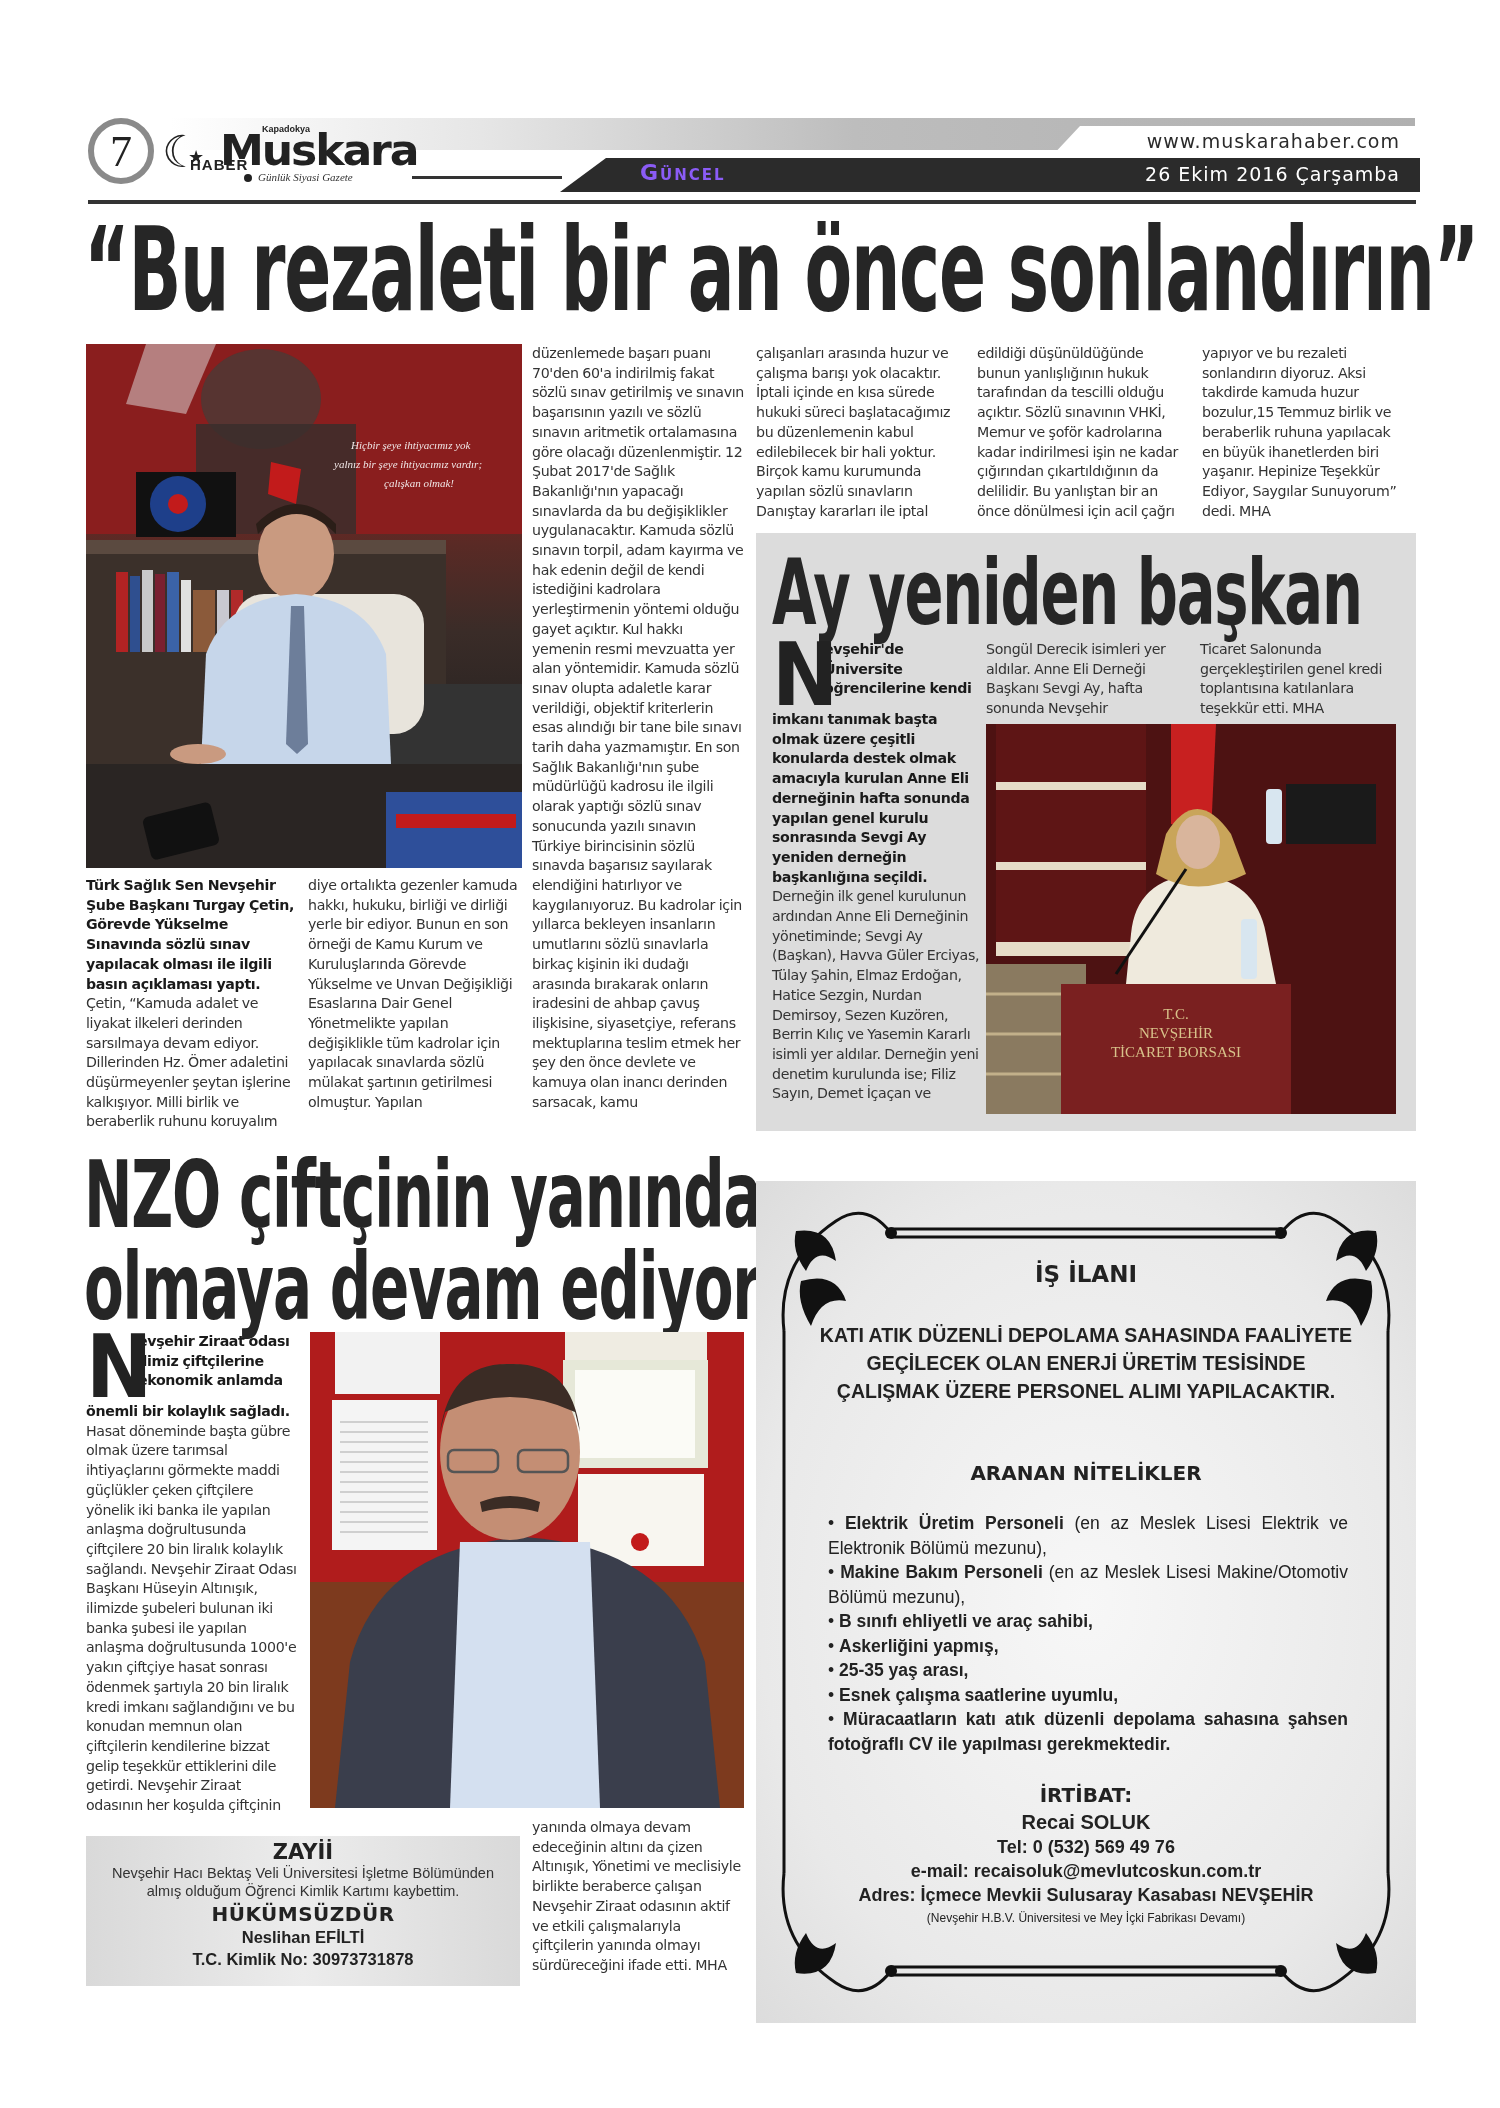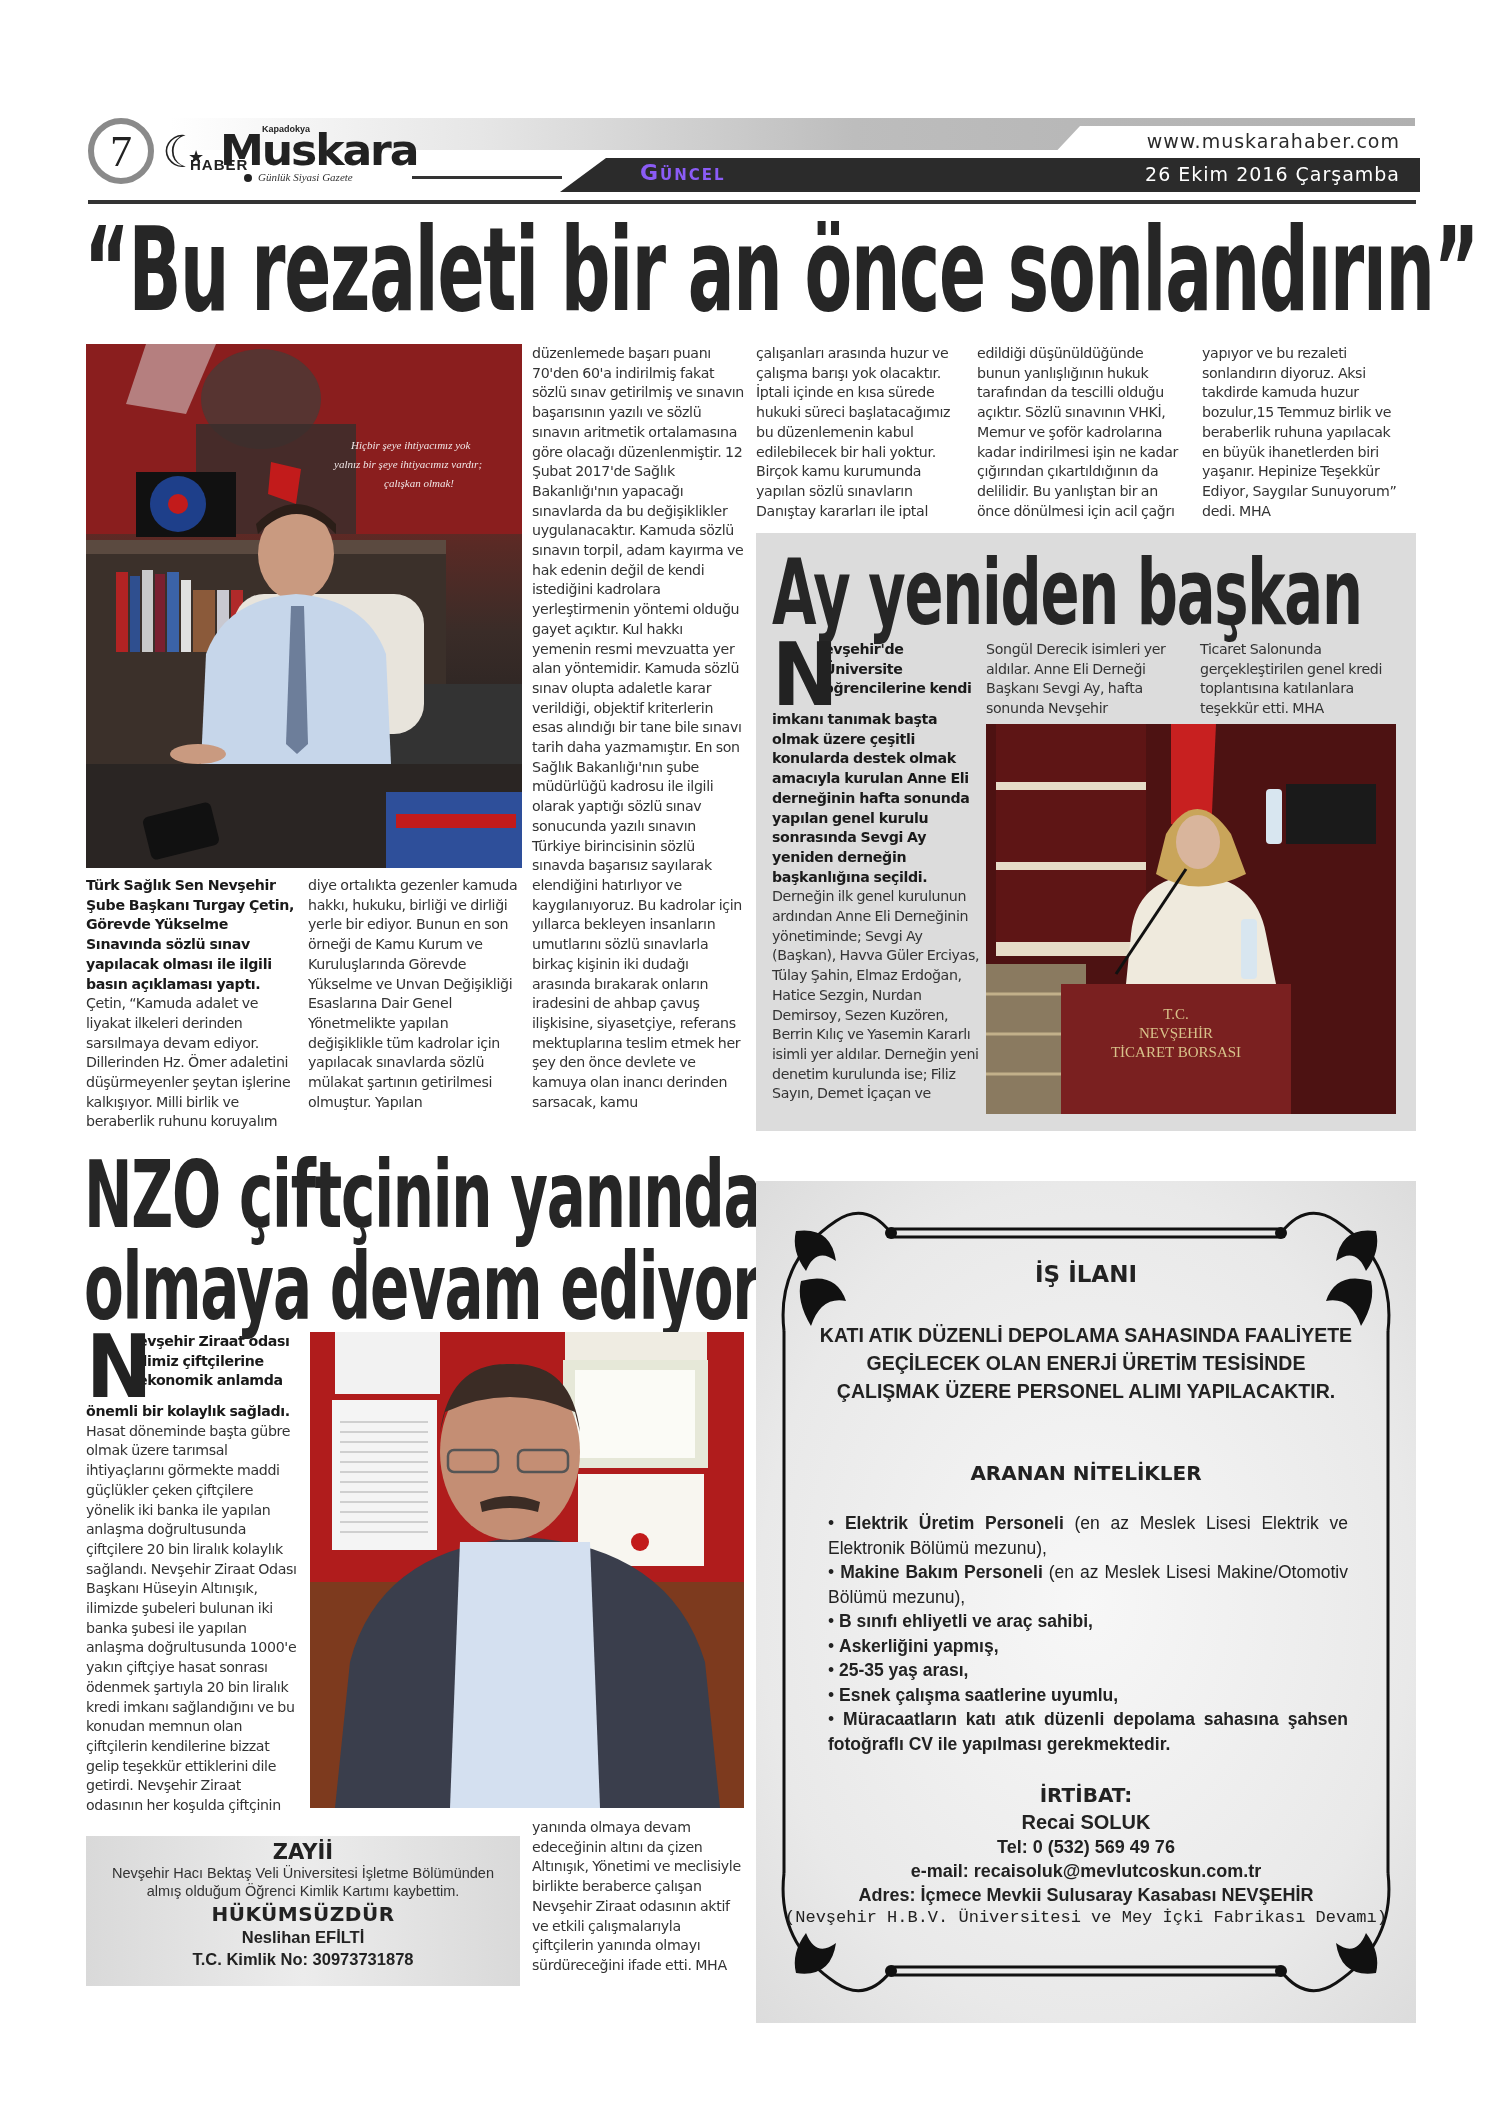--- a/index.html
+++ b/index.html
@@ -74,21 +74,21 @@
   .ad-title { top: 80px; left: 0; width: 660px; text-align:center; font-family: "DejaVu Sans", sans-serif; font-weight:bold; font-size: 23px; color:#222; }
   .ad-intro { top: 140px; left: 60px; width: 540px; text-align:center; font-weight:bold; font-size: 19.5px; line-height: 28px; color:#222; }
   .ad-sub { top: 280px; left: 0; width: 660px; text-align:center; font-family: "DejaVu Sans", sans-serif; font-weight:bold; font-size: 20px; color:#222; }
   .ad-list { top: 330px; left: 72px; width: 520px; font-size: 17.5px; line-height: 24.5px; color:#222; text-align: justify; }
   .ad-list li { list-style: none; }
   .ad-list b { font-weight: bold; }
   .ad-contact { top: 600px; left: 0; width: 660px; text-align:center; color:#222; }
   .ad-contact .c1 { font-family: "DejaVu Sans", sans-serif; font-weight:bold; font-size: 20px; line-height: 28px;}
   .ad-contact .c2 { font-weight:bold; font-size: 20px; line-height: 26px;}
   .ad-contact .c3 { font-weight:bold; font-size: 18px; line-height: 24px;}
-  .ad-contact .c4 { font-size: 17px; line-height: 22px; font-family: Liberation Mono, monospace;}
+  .ad-contact .c4 { font-size: 12px; line-height: 22px;}
 </style>
 </head>
 <body>
 
 <div class="abs mast-band"></div>
 <div class="abs mast-slab2"></div>
 <div class="abs site-url">www.muskarahaber.com</div>
 <div class="abs mast-slab"></div>
 <div class="abs section-tag">Güncel</div>
 <div class="abs pub-date">26 Ekim 2016 Çarşamba</div>

